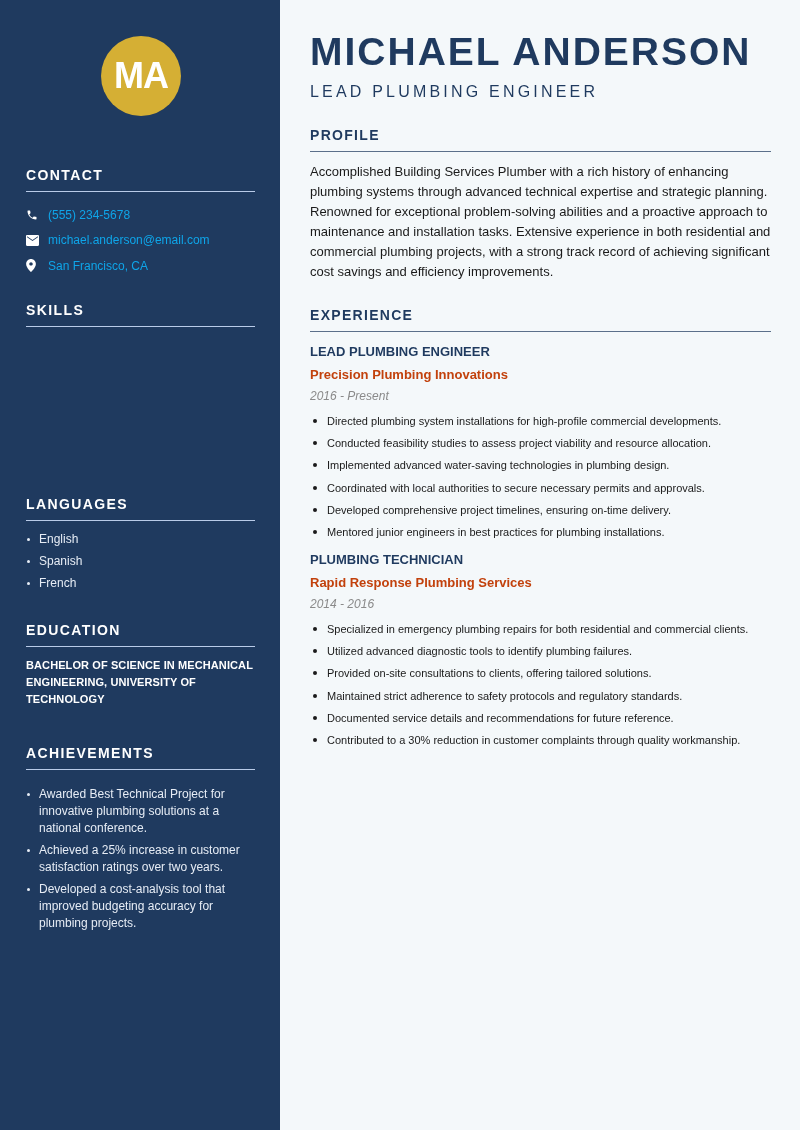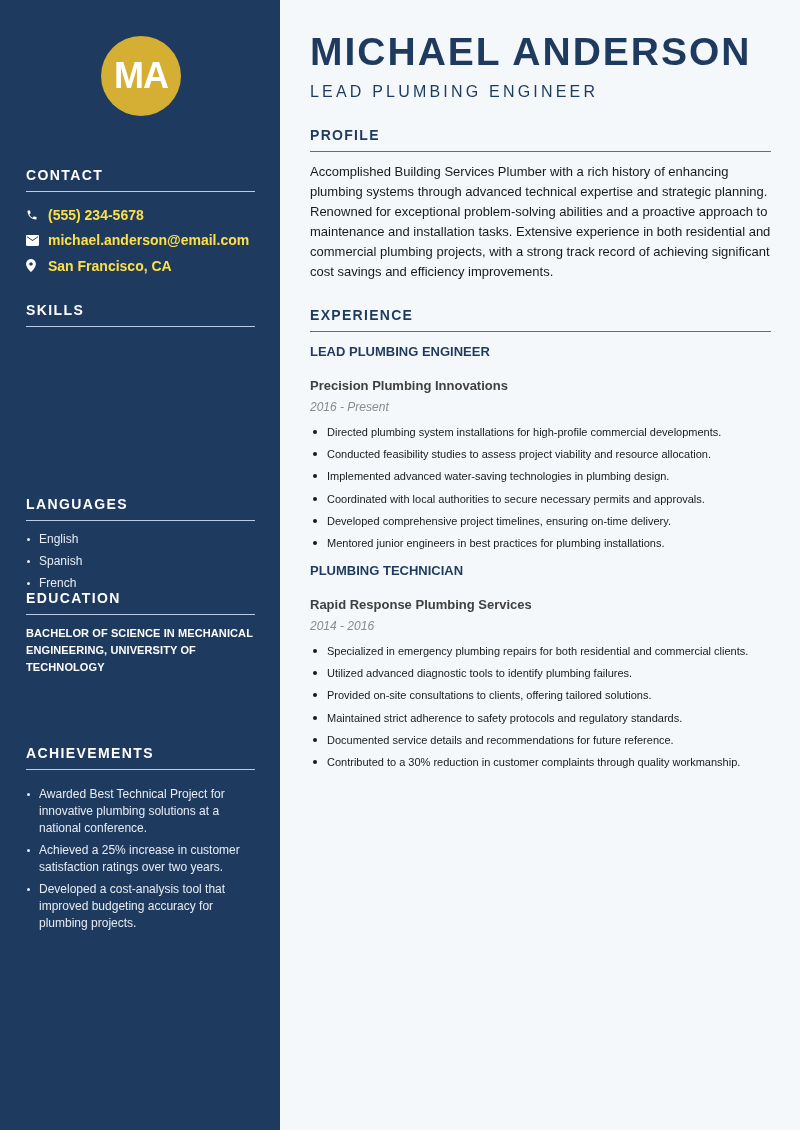--- a/index.html
+++ b/index.html
@@ -28,21 +28,21 @@
     }
     .s-section { position: absolute; left: 26px; width: 229px; }
     .s-title {
       font-size: 14px; font-weight: bold; letter-spacing: 1.4px;
       color: #ffffff; padding-bottom: 8px;
       border-bottom: 1.5px solid #b9cbe8;
     }
     .contact-list { list-style: none; margin-top: 10px; }
     .contact-item {
       display: flex; align-items: center; height: 25.5px;
-      font-size: 14px; color: #fde047; font-weight: bold;
+      font-size: 12px; color: #0ea5e9;
     }
     .contact-item .ico { width: 22px; display: flex; align-items: center; }
     .contact-item svg { display: block; }
     .bullet-list { list-style: none; margin-top: 10px; }
     .bullet-list li {
       position: relative; padding-left: 13px;
       font-size: 12px; color: #e6ecf5; line-height: 17px; margin-bottom: 5px;
     }
     .bullet-list li::before {
       content: ""; position: absolute; left: 1px; top: 7px;
@@ -66,21 +66,21 @@
     .m-section { position: absolute; left: 30px; width: 461px; }
     .m-title {
       font-size: 14px; font-weight: bold; color: #1f3a5f; letter-spacing: 1.3px;
       padding-bottom: 8px; border-bottom: 1.5px solid #5b6f8a;
     }
     .profile-text {
       margin-top: 10px; font-size: 13px; line-height: 20px; color: #1a1a1a;
     }
     .job { margin-top: 11px; }
     .job-role { font-size: 13px; font-weight: bold; color: #1f3a5f; line-height: 18px; }
-    .job-company { font-size: 13px; font-weight: bold; color: #404040; margin-top: 16px; line-height: 18px; }
+    .job-company { font-size: 13px; font-weight: bold; color: #c2410c; margin-top: 5px; line-height: 18px; }
     .job-dates { font-size: 12px; font-style: italic; color: #8a8a8a; margin-top: 4px; line-height: 17px; }
     .job-bullets { list-style: none; margin-top: 7px; }
     .job-bullets li {
       position: relative; padding-left: 17px;
       font-size: 11px; line-height: 18px; color: #1a1a1a; margin-bottom: 4.2px;
     }
     .job-bullets li::before {
       content: ""; position: absolute; left: 3px; top: 7px;
       width: 4px; height: 4px; border-radius: 50%; background: #1a1a1a;
     }
@@ -131,21 +131,21 @@
 
     <section class="s-section" style="top:496px;">
       <h2 class="s-title">LANGUAGES</h2>
       <ul class="bullet-list">
         <li>English</li>
         <li>Spanish</li>
         <li>French</li>
       </ul>
     </section>
 
-    <section class="s-section" style="top:590px;">
+    <section class="s-section" style="top:622px;">
       <h2 class="s-title">EDUCATION</h2>
       <p class="edu-text">BACHELOR OF SCIENCE IN MECHANICAL ENGINEERING, UNIVERSITY OF TECHNOLOGY</p>
     </section>
 
     <section class="s-section" style="top:745px;">
       <h2 class="s-title">ACHIEVEMENTS</h2>
       <ul class="bullet-list" style="margin-top:16px;">
         <li>Awarded Best Technical Project for innovative plumbing solutions at a national conference.</li>
         <li>Achieved a 25% increase in customer satisfaction ratings over two years.</li>
         <li>Developed a cost-analysis tool that improved budgeting accuracy for plumbing projects.</li>

